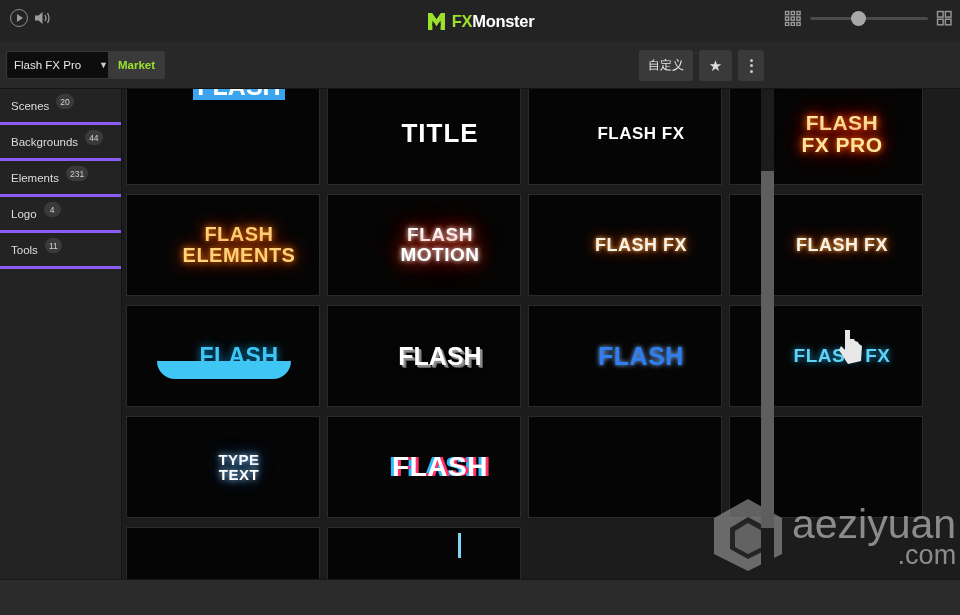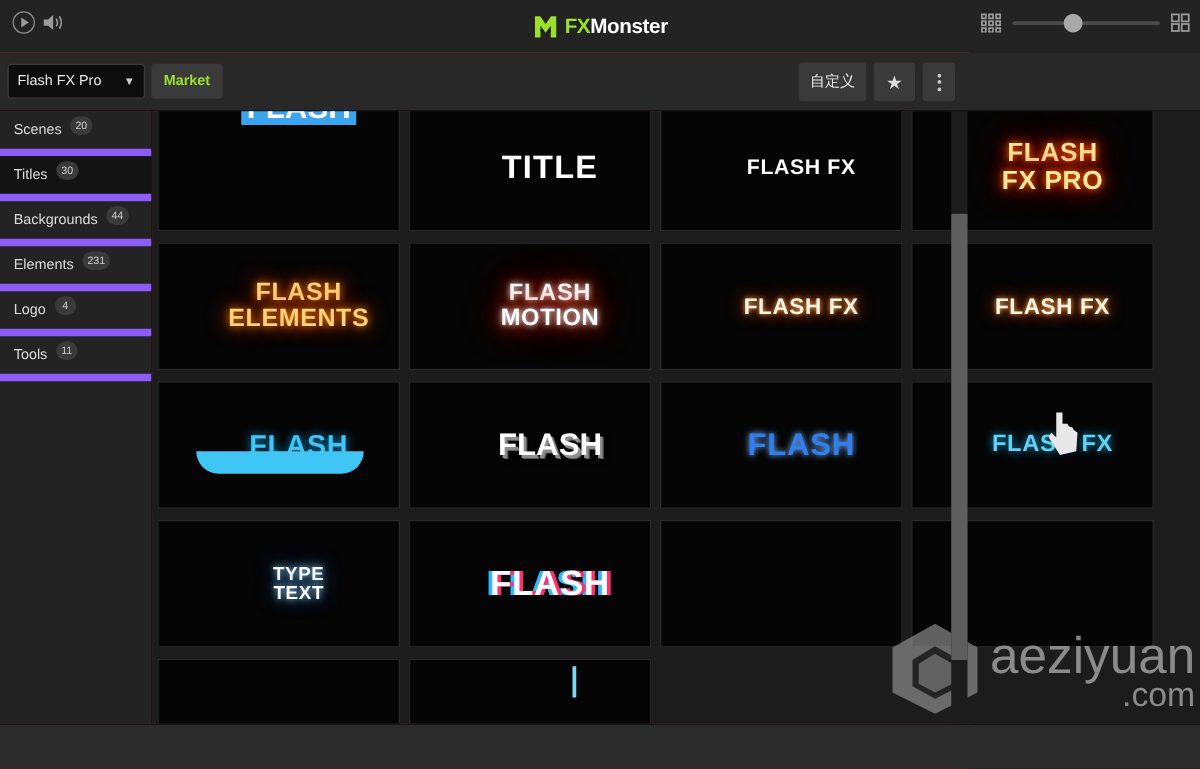--- a/index.html
+++ b/index.html
@@ -2,21 +2,21 @@
 <html><head>
 <meta charset="utf-8">
 <style>
   * { box-sizing: border-box; margin: 0; padding: 0; }
   html, body {
     width: 960px; height: 615px;
     background: #1c1c1c;
     font-family: "Liberation Sans", sans-serif;
     overflow: hidden;
   }
-  #app { position: relative; width: 776px; height: 615px; background: #b91c1c; }
+  #app { position: relative; width: 776px; height: 615px; background: #0369a1; }
 
   
   .header {
     position: absolute; left: 0; top: 0; width: 960px; height: 42px;
     background: #232323;
     display: flex; align-items: center; justify-content: center;
   }
   .brand { display: flex; align-items: center; gap: 5px; }
   .brand-mark {
     width: 21px; height: 21px; position: relative;
@@ -36,21 +36,21 @@
     position: absolute; left: 6px; top: 51px;
     width: 110px; height: 28px;
     background: #0d0d0d; border: 1px solid #3a3a3a; border-radius: 3px;
     display: flex; align-items: center; justify-content: space-between;
     padding: 0 7px;
     color: #e8e8e8; font-size: 11.5px;
     cursor: pointer;
   }
   .proj-select .chev { font-size: 9px; color: #cfcfcf; }
   .market-tab {
-    position: absolute; left: 121px; top: 51px;
+    position: absolute; left: 108px; top: 51px;
     height: 28px; padding: 0 10px;
     background: #3a3a3a; border-radius: 3px;
     display: flex; align-items: center;
     color: #9ae02c; font-size: 11.5px; font-weight: bold;
     cursor: pointer;
   }
   .tb-right { position: absolute; right: 12px; top: 50px; display: flex; gap: 6px; }
   .tb-btn {
     height: 31px; background: #3a3a3a; border: none; border-radius: 3px;
     display: flex; align-items: center; justify-content: center;
@@ -63,21 +63,21 @@
 
   
   .sidebar {
     position: absolute; left: 0; top: 89px; width: 122px; height: 490px;
     background: #232323;
     border-right: 1px solid #141414;
   }
   .side-item {
     position: relative; height: 36px;
     display: flex; align-items: center; padding-left: 11px;
-    border-bottom: 6px solid #8b5cf6;
+    border-bottom: 3px solid #8b5cf6;
     cursor: pointer;
   }
   .side-item.active { background: #131313; }
   .side-label { color: #dddddd; font-size: 11.5px; }
   .side-badge {
     margin-left: 7px; margin-top: -8px;
     min-width: 17px; height: 15px; padding: 0 4px;
     background: #3a3a3a; border-radius: 8px;
     display: flex; align-items: center; justify-content: center;
     color: #d0d0d0; font-size: 8.5px;
@@ -261,24 +261,20 @@
         <i></i>
         <i></i>
     </button>
   </div>
 
   <div class="sidebar" id="sidebar">
       <div class="side-item">
         <span class="side-label">Scenes</span>
         <span class="side-badge">20</span>
       </div>
-      <div class="side-item active">
-        <span class="side-label">Titles</span>
-        <span class="side-badge">30</span>
-      </div>
       <div class="side-item">
         <span class="side-label">Backgrounds</span>
         <span class="side-badge">44</span>
       </div>
       <div class="side-item">
         <span class="side-label">Elements</span>
         <span class="side-badge">231</span>
       </div>
       <div class="side-item">
         <span class="side-label">Logo</span>

